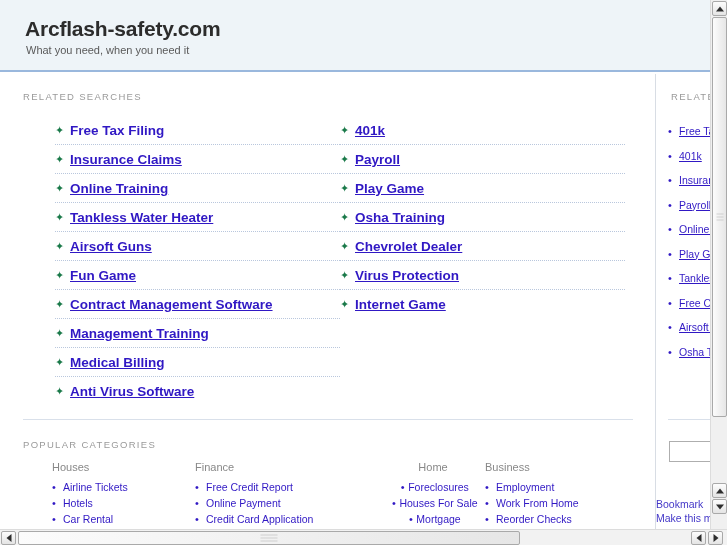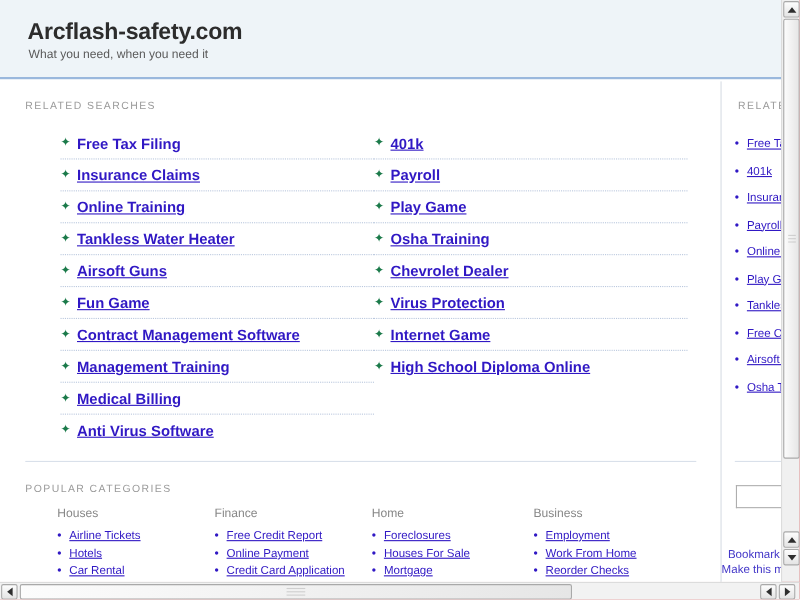--- a/index.html
+++ b/index.html
@@ -131,21 +131,21 @@
     left: 0; top: 387px;
     width: 655px;
   }
   .cat-col {
     position: absolute;
     top: 0;
     width: 150px;
   }
   #cat-col-0 { left: 52px; }
   #cat-col-1 { left: 195px; }
-  #cat-col-2 { left: 338px; }
+  #cat-col-2 { left: 358px; text-align: center; }
   #cat-col-3 { left: 485px; }
 
   .cat-head {
     font-size: 11px;
     color: #888888;
     margin-bottom: 6px;
     white-space: nowrap;
   }
   .cat-item {
     height: 16px;
@@ -155,21 +155,20 @@
   .cat-bullet {
     display: inline-block;
     width: 11px;
     color: #3018c4;
     font-size: 11px;
     vertical-align: top;
   }
   .cat-link {
     color: #3018c4;
     font-size: 10.5px;
-    text-decoration: underline;
     cursor: pointer;
     vertical-align: top;
   }
 
   
   #sidebar-list {
     position: absolute;
     left: 12px; top: 45px;
     width: 60px;
   }
@@ -208,21 +207,21 @@
     background: #ffffff;
     font-size: 11px;
     padding: 2px 3px;
     font-family: "Liberation Sans", sans-serif;
     color: #333;
   }
   #sidebar-foot {
     position: absolute;
     left: 0; top: 423px;
     width: 55px;
-    text-align: right;
+    text-align: left;
     padding-right: 2px;
   }
   .foot-link {
     display: block;
     color: #4438c8;
     font-size: 10.5px;
     line-height: 14px;
     text-decoration: none;
     cursor: pointer;
     white-space: nowrap;
@@ -311,21 +310,20 @@
             <div class="rs-item"><span class="rs-arrow">✦</span><span class="rs-link">Anti Virus Software</span></div>
           </div>
         <div id="rs-col-right" class="rs-col">
             <div class="rs-item"><span class="rs-arrow">✦</span><span class="rs-link">401k</span></div>
             <div class="rs-item"><span class="rs-arrow">✦</span><span class="rs-link">Payroll</span></div>
             <div class="rs-item"><span class="rs-arrow">✦</span><span class="rs-link">Play Game</span></div>
             <div class="rs-item"><span class="rs-arrow">✦</span><span class="rs-link">Osha Training</span></div>
             <div class="rs-item"><span class="rs-arrow">✦</span><span class="rs-link">Chevrolet Dealer</span></div>
             <div class="rs-item"><span class="rs-arrow">✦</span><span class="rs-link">Virus Protection</span></div>
             <div class="rs-item"><span class="rs-arrow">✦</span><span class="rs-link">Internet Game</span></div>
-            <div class="rs-item"><span class="rs-arrow">✦</span><span class="rs-link">High School Diploma Online</span></div>
           </div>
       </div>
 
       <div id="popular-rule"></div>
       <div id="popular-label" class="section-label">POPULAR CATEGORIES</div>
 
       <div id="cat-grid">
           <div class="cat-col" id="cat-col-0">
             <div class="cat-head">Houses</div>
             <div class="cat-item"><span class="cat-bullet">•</span><span class="cat-link">Airline Tickets</span></div>

